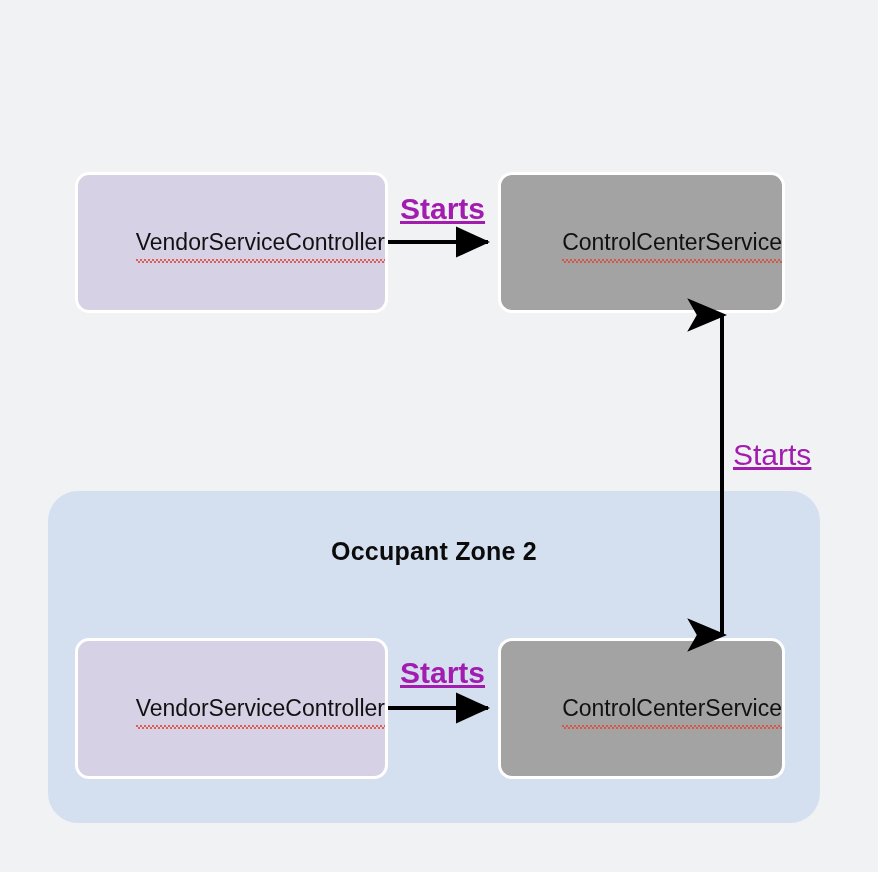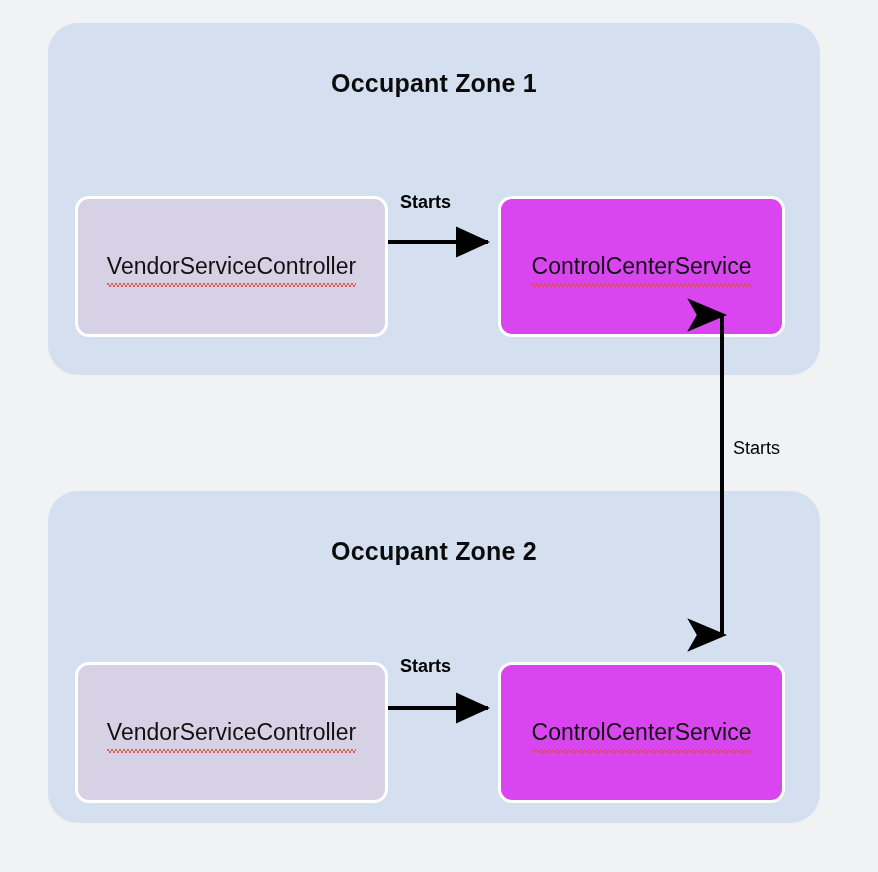--- a/index.html
+++ b/index.html
@@ -43,25 +43,24 @@
   }
 
   
   .node {
     position: absolute;
     border-radius: 14px;
     border: 3px solid #ffffff;
     box-sizing: border-box;
     display: flex;
     align-items: center;
-    justify-content: center;
-    margin-top: 24px;
+    justify-content: flex-end;
   }
   .node-vendor  { background: #d7d1e6; }
-  .node-control { background: #d946ef; border-radius: 14px; }
+  .node-control { background: #a3a3a3; border-radius: 14px; }
 
   .node-label {
     position: relative;
     font-size: 23px;
     color: #111111;
     white-space: nowrap;
     line-height: 1;
   }
   
   .node-label::after {
@@ -82,23 +81,24 @@
 
   
   #vendor-1  { left: 75px;  top: 172px; width: 313px; height: 141px; }
   #control-1 { left: 498px; top: 172px; width: 287px; height: 141px; }
   #vendor-2  { left: 75px;  top: 638px; width: 313px; height: 141px; }
   #control-2 { left: 498px; top: 638px; width: 287px; height: 141px; }
 
   
   .edge-label {
     position: absolute;
-    font-size: 18px;
-    color: #000000;
+    font-size: 30px;
+    color: #a21caf;
     white-space: nowrap;
+    text-decoration: underline;
   }
   .edge-label.bold { font-weight: bold; }
 
   #starts-1 { left: 400px; top: 192px; }
   #starts-2 { left: 400px; top: 656px; }
   #connect  { left: 733px; top: 438px; }
 
   
   #edges {
     position: absolute;
@@ -107,23 +107,20 @@
     width: 878px;
     height: 872px;
     pointer-events: none;
   }
 </style>
 </head>
 <body>
 
 <div id="canvas">
 
-  <div class="zone" id="zone-1">
-    <div class="zone-title">Occupant Zone 1</div>
-  </div>
 
   <div class="node node-vendor" id="vendor-1">
     <span class="node-label">VendorServiceController</span>
   </div>
 
   <div class="node node-control" id="control-1">
     <span class="node-label">ControlCenterService</span>
   </div>
 
   <div class="edge-label bold" id="starts-1">Starts</div>

